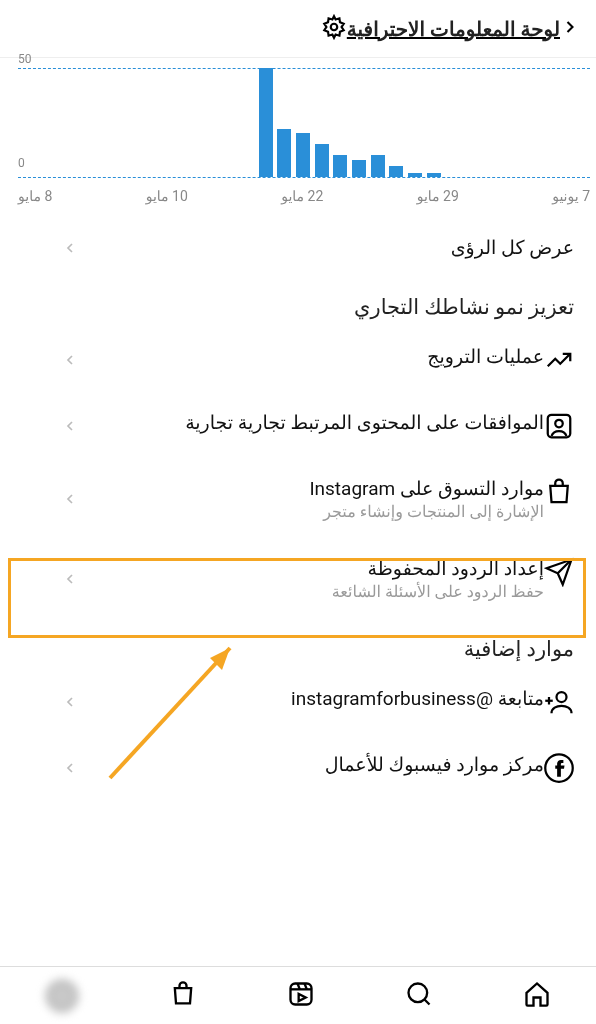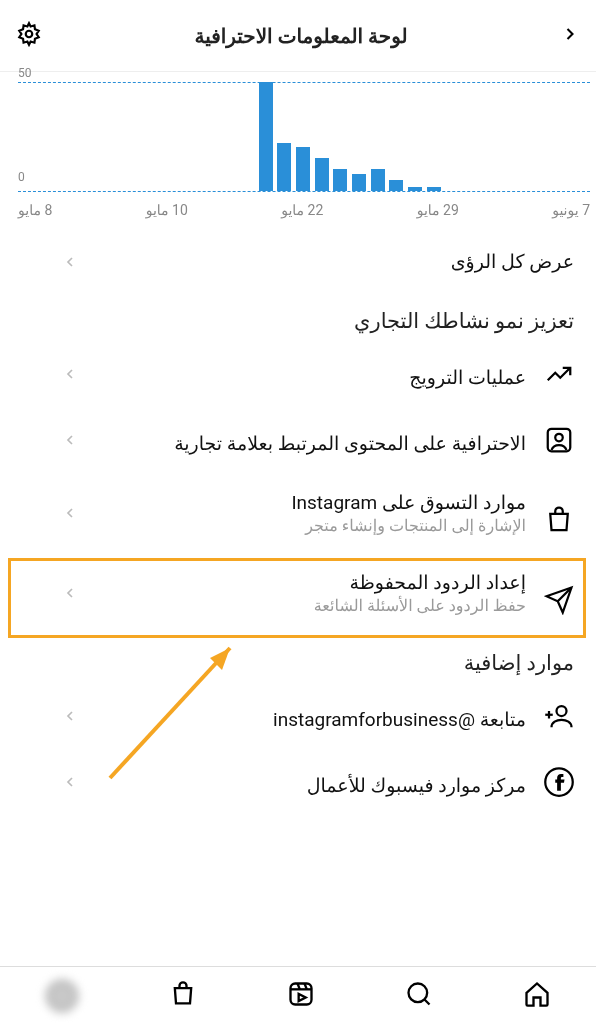--- a/index.html
+++ b/index.html
@@ -6,26 +6,26 @@
 body {
   width: 596px;
   height: 1024px;
   font-family: -apple-system, BlinkMacSystemFont, "Segoe UI", Roboto, Arial, sans-serif;
   background: #fff;
   color: #000;
   position: relative;
   overflow: hidden;
 }
 .header {
-  height: 72px;
+  height: 58px;
   display: flex;
   align-items: center;
-  justify-content: space-between;
   padding: 0 16px;
   border-bottom: 1px solid #eee;
+  text-decoration: underline;
 }
 .header-title {
   font-weight: 700;
   font-size: 20px;
   color: #222;
 }
 .chart-area {
   padding: 10px 6px 0 18px;
   position: relative;
 }
@@ -62,22 +62,21 @@
 }
 .list-item {
   display: flex;
   align-items: center;
   justify-content: space-between;
   padding: 18px 22px;
   margin-left: 40px;
 }
 .item-content {
   display: flex;
-  align-items: flex-end;
-  gap: 18px;
+  align-items: flex-start;
 }
 .item-text {
   text-align: right;
 }
 .item-title {
   font-size: 19px;
   color: #111;
   font-weight: 400;
 }
 .item-sub {
@@ -201,21 +200,21 @@
     <div class="list-item">
     <div class="item-content">
       <div class="icon-slot">
           <svg width="30" height="30" viewBox="0 0 24 24" fill="none" stroke="#000" stroke-width="1.8">
             <rect x="3" y="3" width="18" height="18" rx="3"></rect>
             <circle cx="12" cy="10" r="3"></circle>
             <path d="M6 20c1-3 4-4 6-4s5 1 6 4"></path>
           </svg>
         </div>
       <div class="item-text">
-        <div class="item-title">الاحترافية على المحتوى المرتبط بعلامة تجارية</div>
+        <div class="item-title">الموافقات على المحتوى المرتبط تجارية تجارية</div>
 
       </div>
     </div>
     <svg class="chevron" width="16" height="16" viewBox="0 0 24 24" fill="none" stroke-width="2.5">
         <polyline points="15 18 9 12 15 6"></polyline>
       </svg>
   </div>
     <div class="list-item">
     <div class="item-content">
       <div class="icon-slot">

